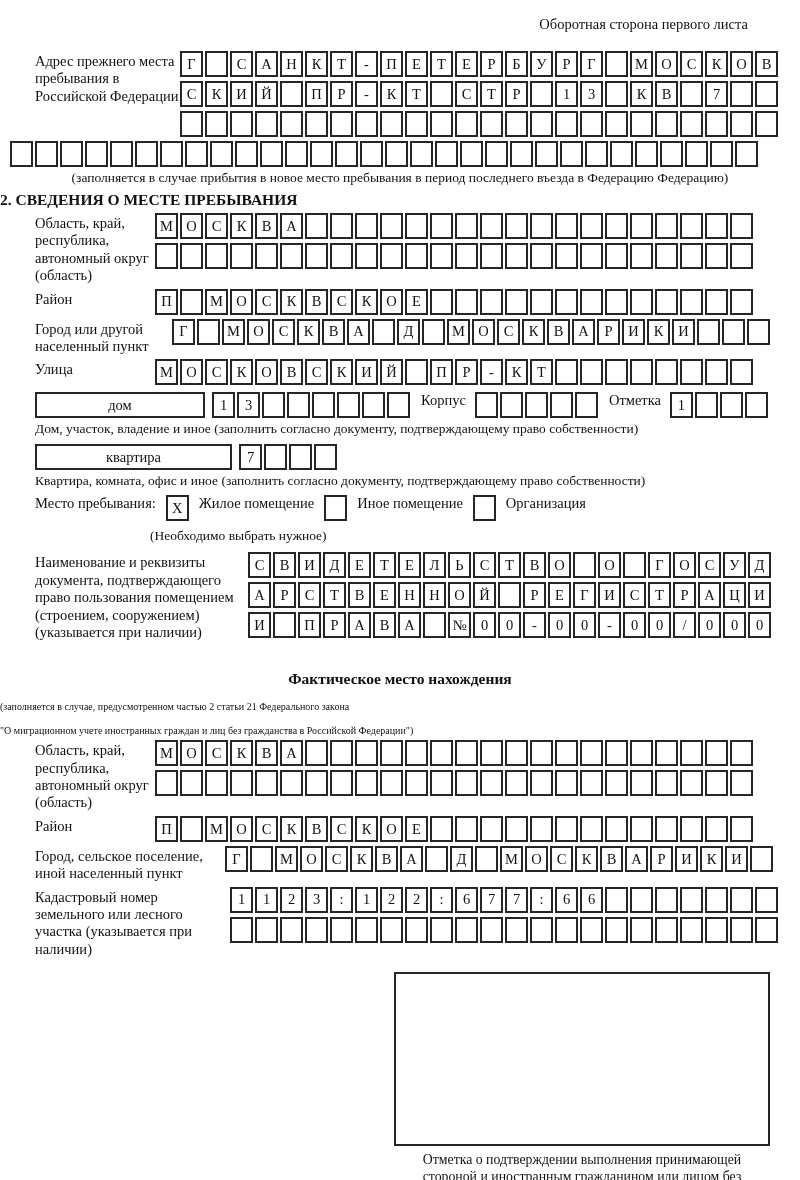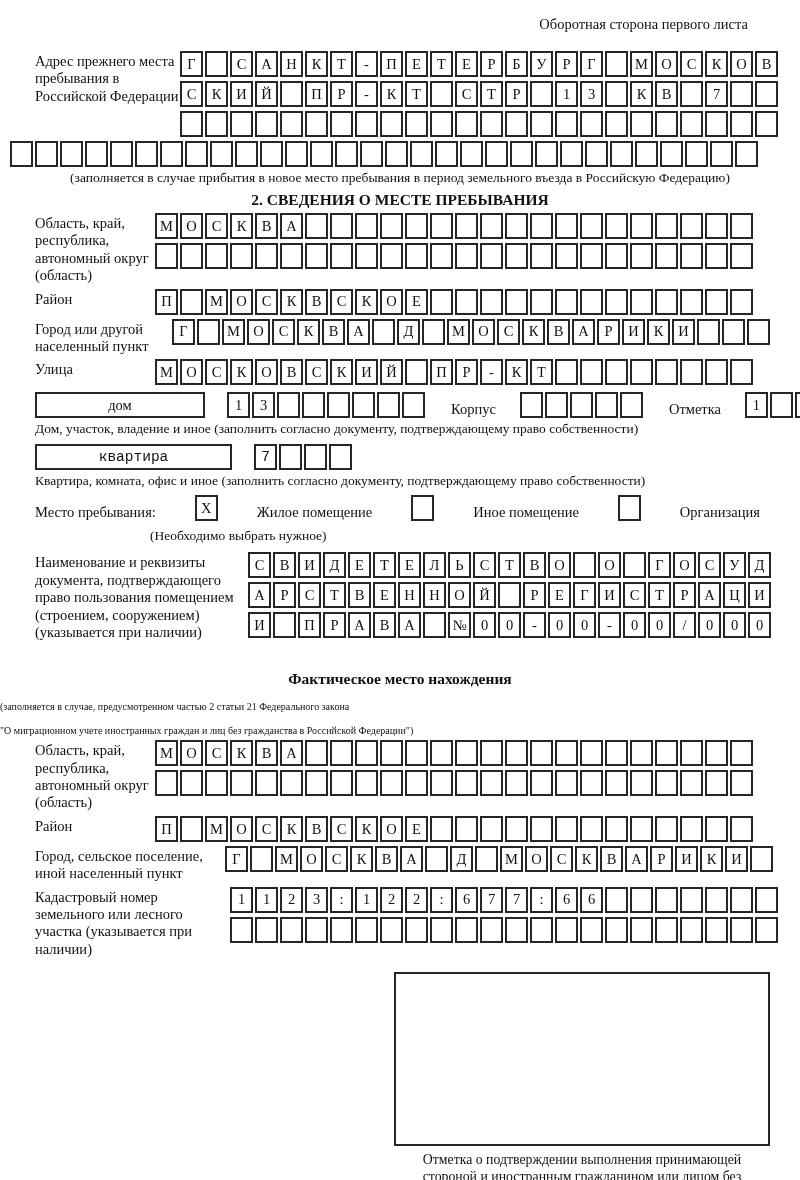--- a/index.html
+++ b/index.html
@@ -13,28 +13,28 @@
         margin-right:2px;border:2px solid #262626;box-sizing:border-box;font-size:14.5px;line-height:1;}
   
   .frow{display:flex;align-items:flex-start;margin:4px 0 0 35px;}
   .lbl{font-size:14.5px;line-height:1.2;padding-top:2px;}
   .w145{flex:0 0 145px;}.w120{flex:0 0 120px;}.w137{flex:0 0 137px;}
   .w190{flex:0 0 190px;}.w195{flex:0 0 195px;}.w213{flex:0 0 213px;}
   .prev-block{margin-top:18px;}
   .fullrow{margin:4px 0 0 10px;}
   .caption-center{margin-top:3px;text-align:center;font-size:13.5px;}
   .caption-left{margin:3px 0 0 35px;font-size:13.5px;}
-  .sec-title{margin-top:5px;text-align:center;font-weight:bold;font-size:15.5px;}
+  .sec-title{margin-top:5px;font-weight:bold;font-size:15.5px;}
   
-  .house-row{display:flex;align-items:flex-end;gap:22px;margin:7px 0 0 35px;}
+  .house-row{display:flex;align-items:flex-start;gap:7px;margin:7px 0 0 35px;}
   .wide-box{height:26px;border:2px solid #262626;box-sizing:border-box;display:flex;align-items:center;justify-content:center;font-size:14.5px;}
   .w170{width:170px;flex:0 0 170px;}.w197{width:197px;flex:0 0 197px;}
   .inline-lbl{font-size:14.5px;margin:0 2px;white-space:nowrap;}
   
-  .stay-row{display:flex;align-items:flex-end;margin:6px 0 7px 35px;font-size:14.5px;gap:29px;}
+  .stay-row{display:flex;align-items:flex-start;margin:6px 0 7px 35px;font-size:14.5px;}
   .stay-row .cb{margin-left:10px;}
   .opt-lbl{margin-left:8px;white-space:nowrap;}
   .gap24{margin-left:24px;}
   .stay-note{margin:3px 0 0 150px;width:340px;text-align:left;font-size:13.5px;}
   
   .actual-title{margin-top:29px;text-align:center;font-weight:bold;font-size:15.5px;}
   .subtitle{margin-top:13px;font-size:10px;}
   
   .stamp-wrap{width:376px;margin:14px 30px 0 auto;}
   .stamp-box{height:174px;border:2px solid #262626;box-sizing:border-box;background:#fff;}
@@ -155,21 +155,21 @@
       <span class="cell"></span>
       <span class="cell"></span>
       <span class="cell"></span>
       <span class="cell"></span>
       <span class="cell"></span>
       <span class="cell"></span>
       <span class="cell"></span>
       <span class="cell"></span>
       <span class="cell"></span>
     </div>
-  <div class="caption-center">(заполняется в случае прибытия в новое место пребывания в период земельного въезда в Российскую Федерацию)</div>
+  <div class="caption-center">(заполняется в случае прибытия в новое место пребывания в период последнего въезда в Федерацию Федерацию)</div>
 
   <div class="sec-title">2. СВЕДЕНИЯ О МЕСТЕ ПРЕБЫВАНИЯ</div>
 
   <div class="frow">
     <div class="lbl w120">Область, край, республика, автономный округ (область)</div>
     <div class="gstack">
       <div class="grid">
           <span class="cell">М</span>
           <span class="cell">О</span>
           <span class="cell">С</span>
@@ -337,21 +337,21 @@
     <div class="inline-lbl">Отметка</div>
     <div class="grid">
         <span class="cell">1</span>
         <span class="cell"></span>
         <span class="cell"></span>
         <span class="cell"></span>
       </div>
   </div>
   <div class="caption-left">Дом, участок, владение и иное (заполнить согласно документу, подтверждающему право собственности)</div>
 
-  <div class="house-row" style="font-family:Liberation Mono, monospace;">
+  <div class="house-row" style="">
     <div class="wide-box w197">квартира</div>
     <div class="grid">
         <span class="cell">7</span>
         <span class="cell"></span>
         <span class="cell"></span>
         <span class="cell"></span>
       </div>
   </div>
   <div class="caption-left">Квартира, комната, офис и иное (заполнить согласно документу, подтверждающему право собственности)</div>
 

